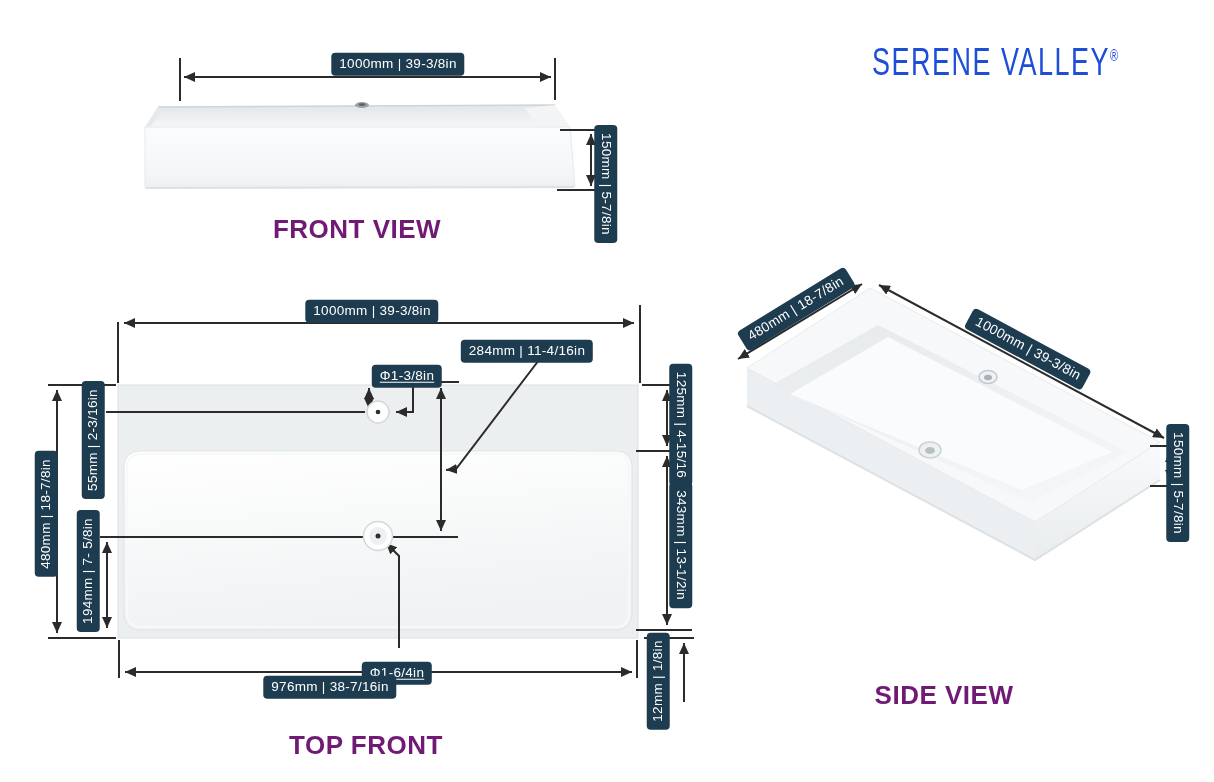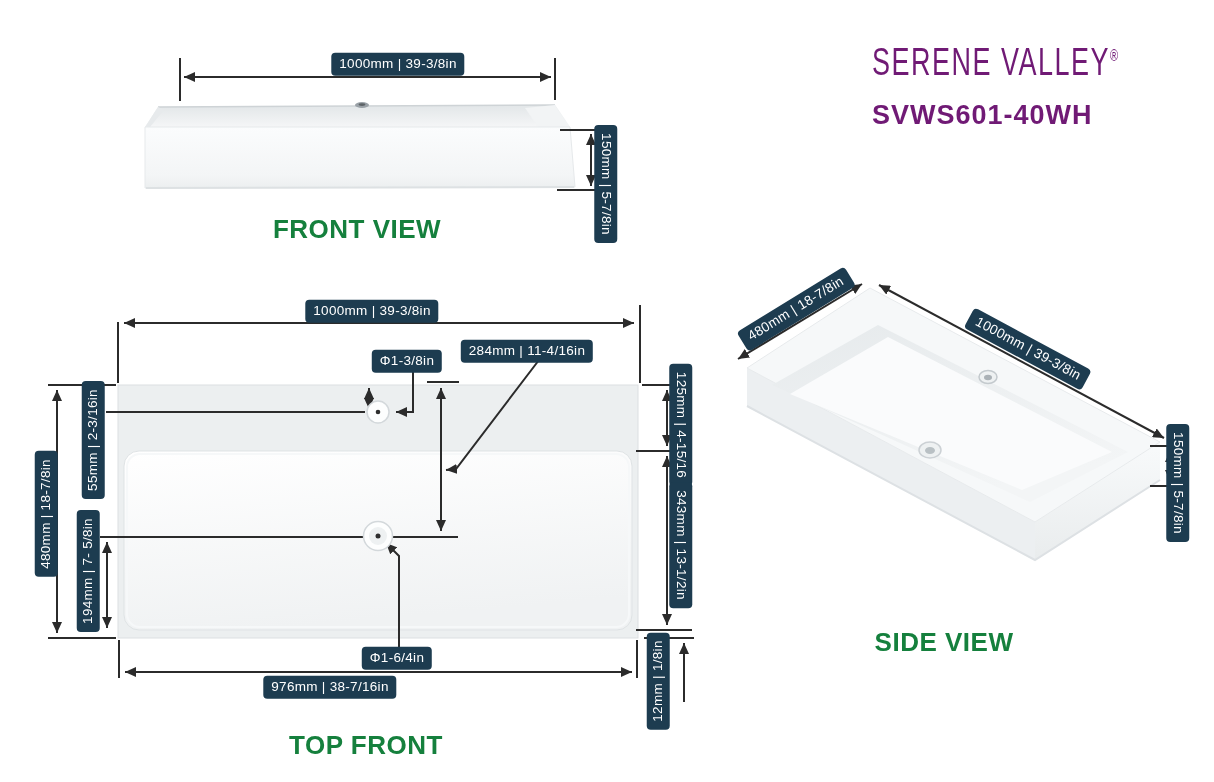--- a/index.html
+++ b/index.html
@@ -15,34 +15,34 @@
     position:absolute;
     background:#1d3c50;
     color:#ffffff;
     font:13.5px/1.15 "Liberation Sans", sans-serif;
     letter-spacing:0.3px;
     padding:3px 8px 4px;
     border-radius:4px;
     white-space:nowrap;
     transform:translate(-50%,-50%);
   }
-  .badge.u{text-underline-offset:2px;}
+  .badge.u{text-decoration:underline;text-underline-offset:2px;margin-top:15px;}
   .badge.rot90{transform:translate(-50%,-50%) rotate(90deg);}
   .badge.rotm90{transform:translate(-50%,-50%) rotate(-90deg);}
   .badge.rotA{transform:translate(-50%,-50%) rotate(-31.5deg);}
   .badge.rotB{transform:translate(-50%,-50%) rotate(28.3deg);}
   .view-title{
     position:absolute;
     transform:translate(-50%,-50%);
     font:700 26px/1 "Liberation Sans", sans-serif;
     letter-spacing:0.5px;
-    color:#15803d;
-    white-space:nowrap;
-  }
-  .brand{position:absolute;left:872px;top:44px;color:#701a75;}
+    color:#701a75;
+    white-space:nowrap;
+  }
+  .brand{position:absolute;left:872px;top:44px;color:#1d4ed8;}
   .brand-logo{
     font:400 27px/1 "Liberation Sans", sans-serif;
     letter-spacing:1.5px;
     transform:scaleY(1.42);
     transform-origin:left top;
     white-space:nowrap;
   }
   .brand-logo sup{font-size:11px;letter-spacing:0;}
   .brand-model{
     position:absolute;left:0;top:58px;
@@ -163,26 +163,25 @@
       <line x1="738" y1="359" x2="862" y2="284" marker-start="url(#ah)" marker-end="url(#ah)"></line>
       <line x1="879" y1="285" x2="1164" y2="438" marker-start="url(#ah)" marker-end="url(#ah)"></line>
       <line x1="1150" y1="446" x2="1186" y2="446"></line>
       <line x1="1150" y1="486" x2="1186" y2="486"></line>
       <line x1="1170" y1="451" x2="1170" y2="481" marker-start="url(#ah)" marker-end="url(#ah)"></line>
     </g>
   </svg>
 
   <div class="brand">
     <div class="brand-logo"><span>SERENE VALLEY</span><sup>®</sup></div>
-    <div class="brand-model">SVWS601-40WH</div>
   </div>
 
   <div class="view-title" style="left:357px;top:229px;">FRONT VIEW</div>
   <div class="view-title" style="left:366px;top:745px;">TOP FRONT</div>
-  <div class="view-title" style="left:944px;top:642px;">SIDE VIEW</div>
+  <div class="view-title" style="left:944px;top:695px;">SIDE VIEW</div>
 
   <div class="badge" style="left:398px;top:64px;">1000mm | 39-3/8in</div>
   <div class="badge rot90" style="left:606px;top:184px;">150mm | 5-7/8in</div>
 
   <div class="badge" style="left:372px;top:311px;">1000mm | 39-3/8in</div>
   <div class="badge rotm90" style="left:46px;top:514px;">480mm | 18-7/8in</div>
   <div class="badge rotm90" style="left:93px;top:440px;">55mm | 2-3/16in</div>
   <div class="badge rotm90" style="left:88px;top:571px;">194mm | 7- 5/8in</div>
   <div class="badge" style="left:527px;top:351px;">284mm | 11-4/16in</div>
   <div class="badge u" style="left:407px;top:361px;">Φ1-3/8in</div>

